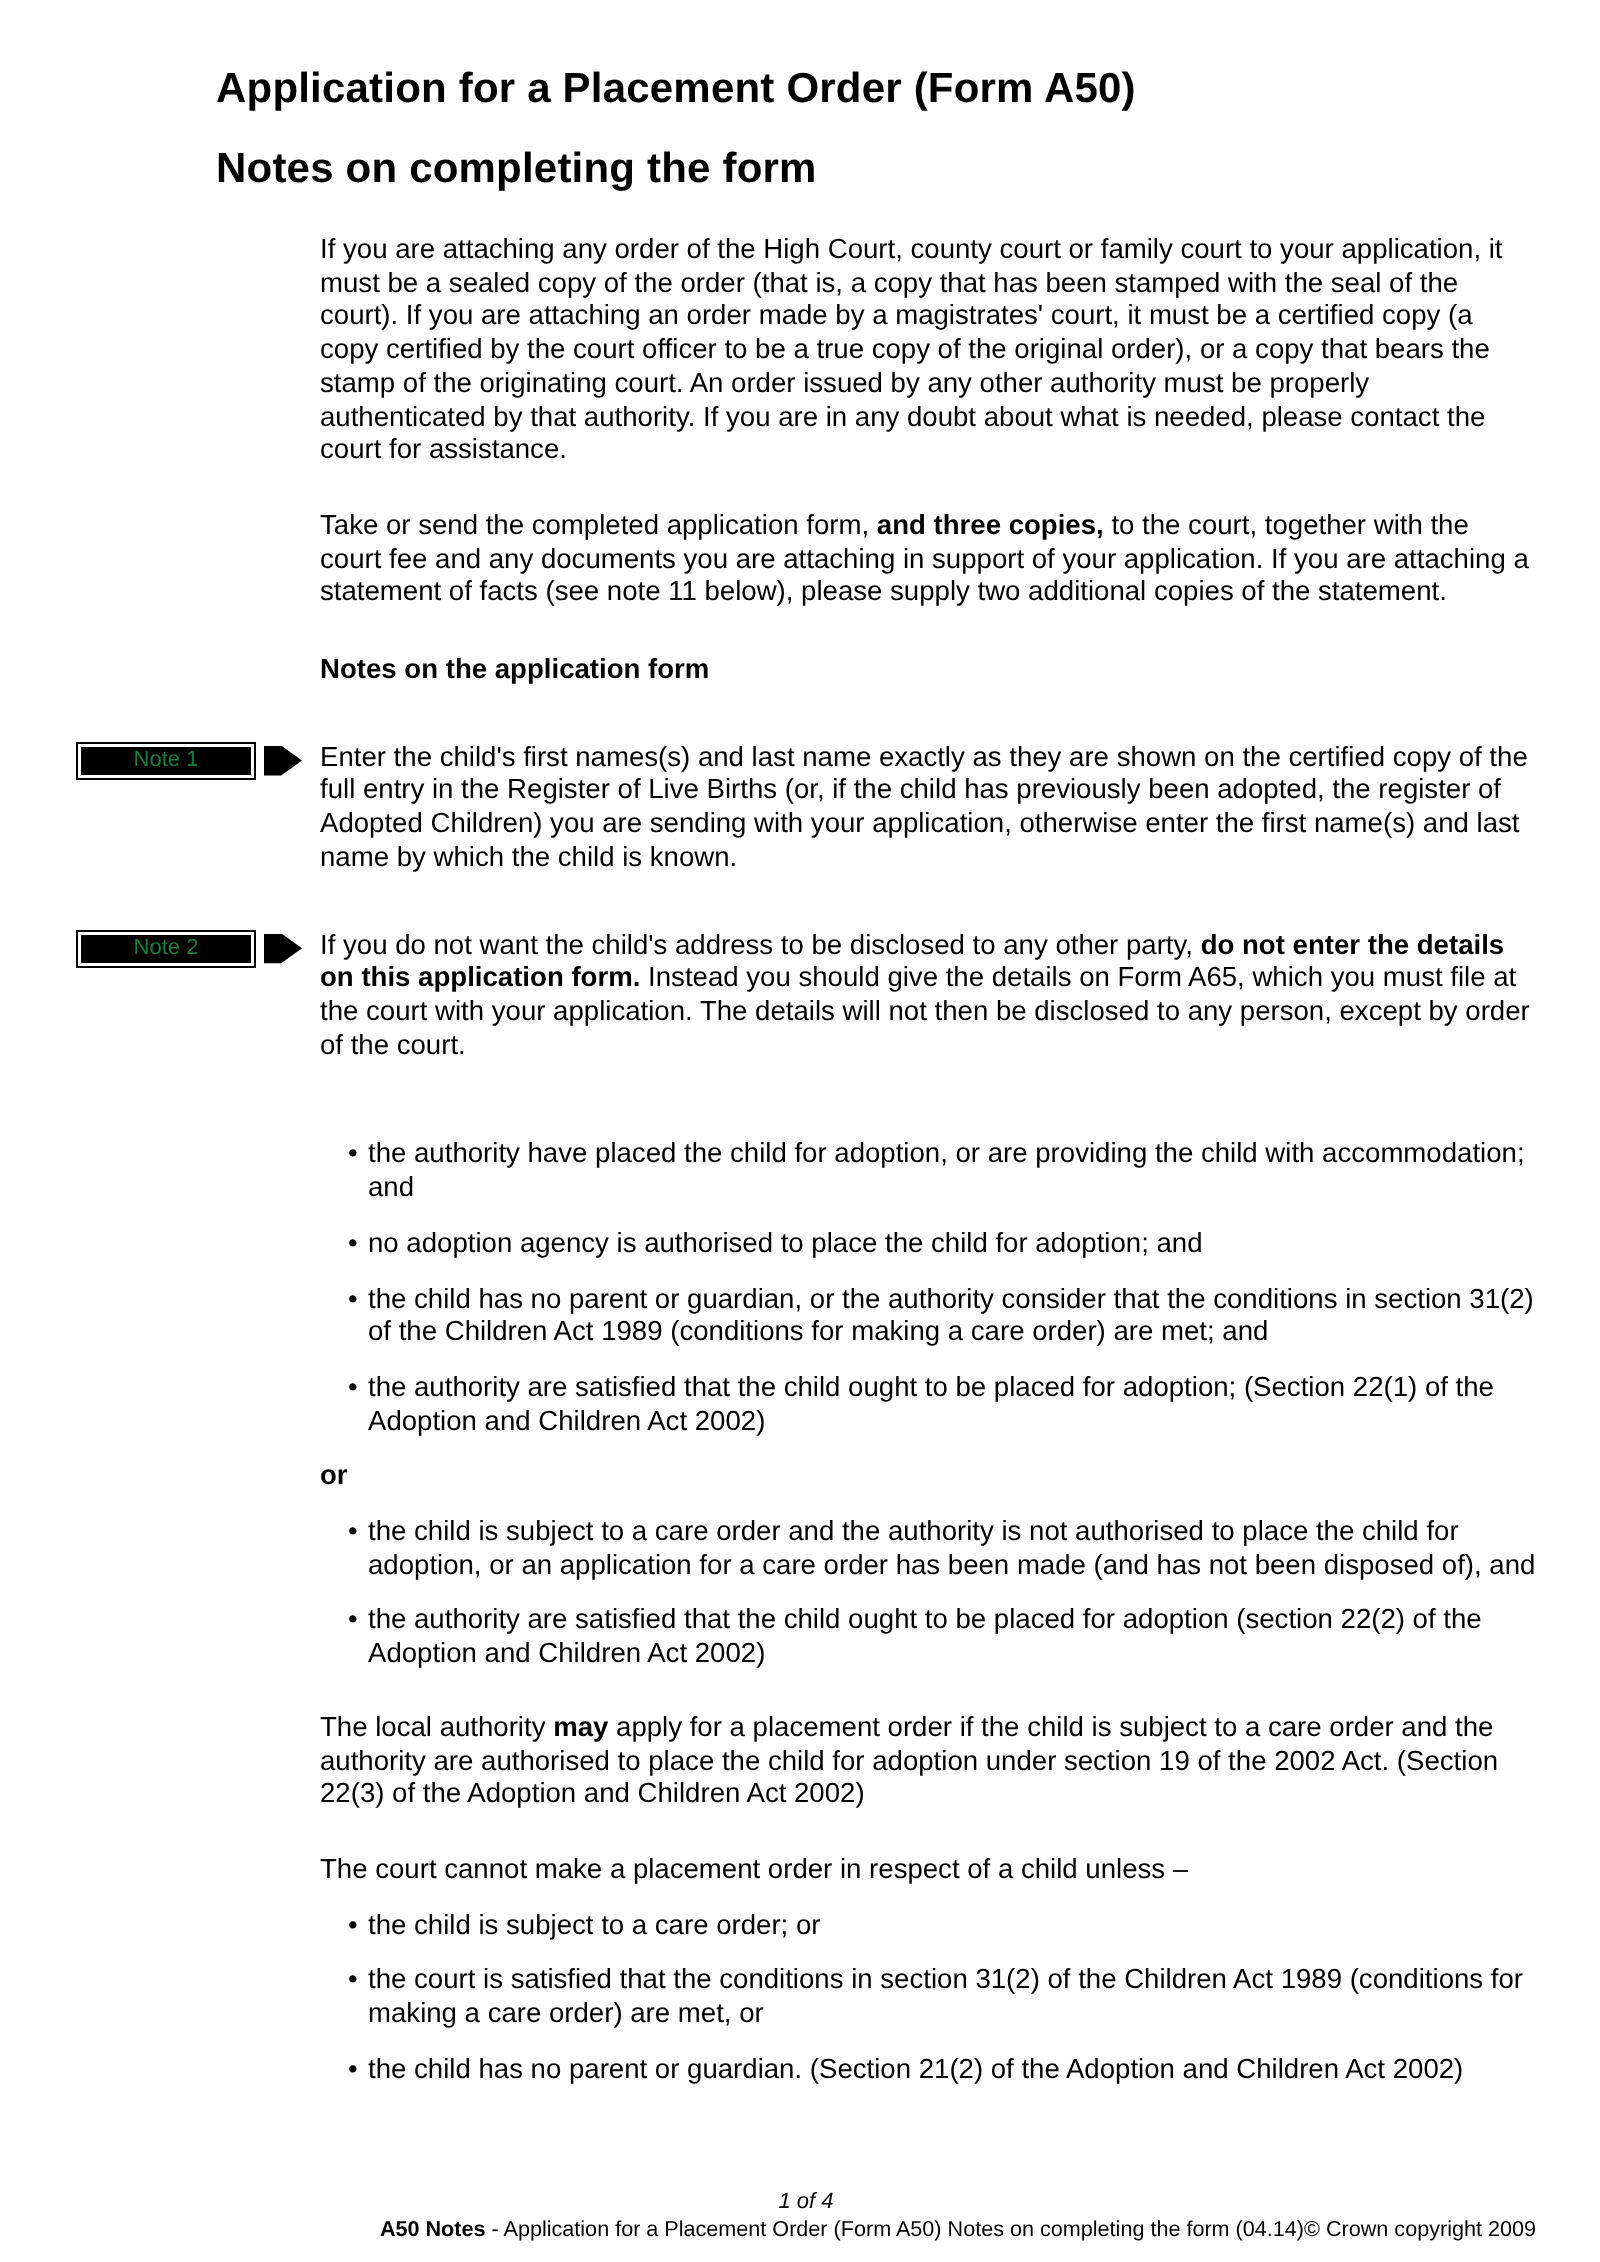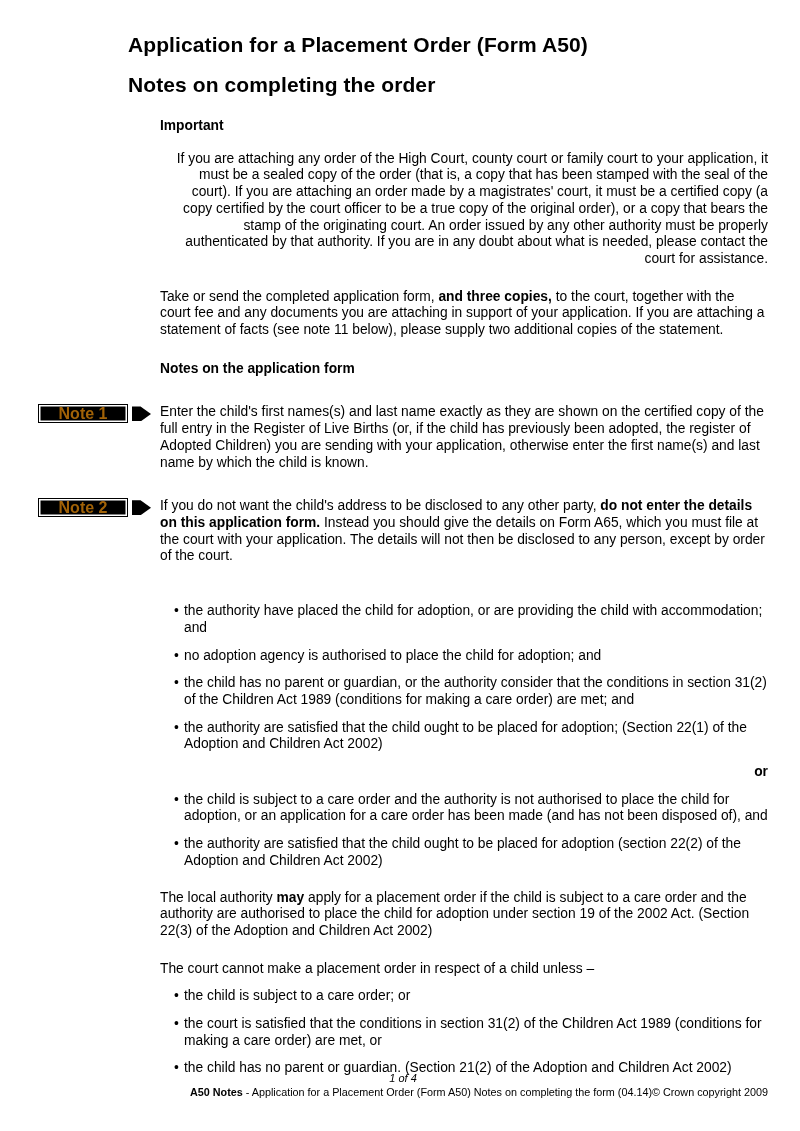--- a/index.html
+++ b/index.html
@@ -7,21 +7,21 @@
     position: relative;
     width: 800px;
     height: 1131px;
     background: #ffffff;
     color: #000000;
     font-family: "Liberation Sans", sans-serif;
     box-sizing: border-box;
     padding: 33px 32px 0 38px;
     overflow: hidden;
   }
-  .titles { margin-left: 90px; }
+  .titles { margin-left: 70px; }
   h1 {
     font-size: 21px;
     font-weight: bold;
     margin: 0;
     line-height: 1.12;
     letter-spacing: 0.1px;
   }
   h1 + h1 { margin-top: 16px; }
 
   .subheading {
@@ -42,23 +42,23 @@
     flex: 0 0 122px;
     display: flex;
     align-items: flex-start;
   }
   .badge-rect {
     width: 88px;
     height: 17px;
     background: #000;
     border: 1px solid #000;
     box-shadow: inset 0 0 0 1.5px #fff;
-    color: #a16207;
-    font-size: 16px;
-    font-weight: bold;
+    color: #15803d;
+    font-size: 11px;
+    font-weight: normal;
     display: flex;
     align-items: center;
     justify-content: center;
     line-height: 1;
   }
   .badge-arrow {
     width: 19px;
     height: 15px;
     background: #000;
     margin-left: 4px;
@@ -79,30 +79,29 @@
     line-height: 16.7px;
   }
   .bullet .dot { flex: 0 0 10px; }
   .bullet .bullet-text { flex: 1; }
 
   .connector {
     margin: 11px 0 0 122px;
     font-weight: bold;
     font-size: 13.8px;
     line-height: 16.7px;
-    text-align: right;
   }
   .bullet + .para { margin-top: 20px; }
   .b { font-weight: bold; }
 
   footer {
     position: absolute;
     left: 38px;
     right: 32px;
-    bottom: 33px;
+    bottom: 10px;
   }
   .page-number {
     text-align: center;
     font-style: italic;
     font-size: 11px;
     line-height: 12px;
   }
   .footer-row {
     display: flex;
     justify-content: flex-end;
@@ -111,25 +110,24 @@
     margin-top: 2px;
   }
 </style>
 </head>
 <body>
 
 <div class="page">
 
   <header class="titles">
     <h1>Application for a Placement Order (Form A50)</h1>
-    <h1>Notes on completing the order</h1>
+    <h1>Notes on completing the form</h1>
   </header>
 
   <main id="doc-body">
-      <p class="subheading"><span class="b">Important</span></p>
       <p class="para"><span>If you are attaching any order of the High Court, county court or family court to your application, it must be a sealed copy of the order (that is, a copy that has been stamped with the seal of the court). If you are attaching an order made by a magistrates' court, it must be a certified copy (a copy certified by the court officer to be a true copy of the original order), or a copy that bears the stamp of the originating court. An order issued by any other authority must be properly authenticated by that authority. If you are in any doubt about what is needed, please contact the court for assistance.</span></p>
       <p class="para"><span>Take or send the completed application form, </span><span class="b">and three copies,</span><span> to the court, together with the court fee and any documents you are attaching in support of your application. If you are attaching a statement of facts (see note 11 below), please supply two additional copies of the statement.</span></p>
       <p class="subheading"><span class="b">Notes on the application form</span></p>
       <div class="note-row">
         <div class="note-gutter">
           <div class="badge-rect">Note 1</div>
           <div class="badge-arrow"></div>
         </div>
         <p class="note-text"><span>Enter the child's first names(s) and last name exactly as they are shown on the certified copy of the full entry in the Register of Live Births (or, if the child has previously been adopted, the register of Adopted Children) you are sending with your application, otherwise enter the first name(s) and last name by which the child is known.</span></p>
       </div>

